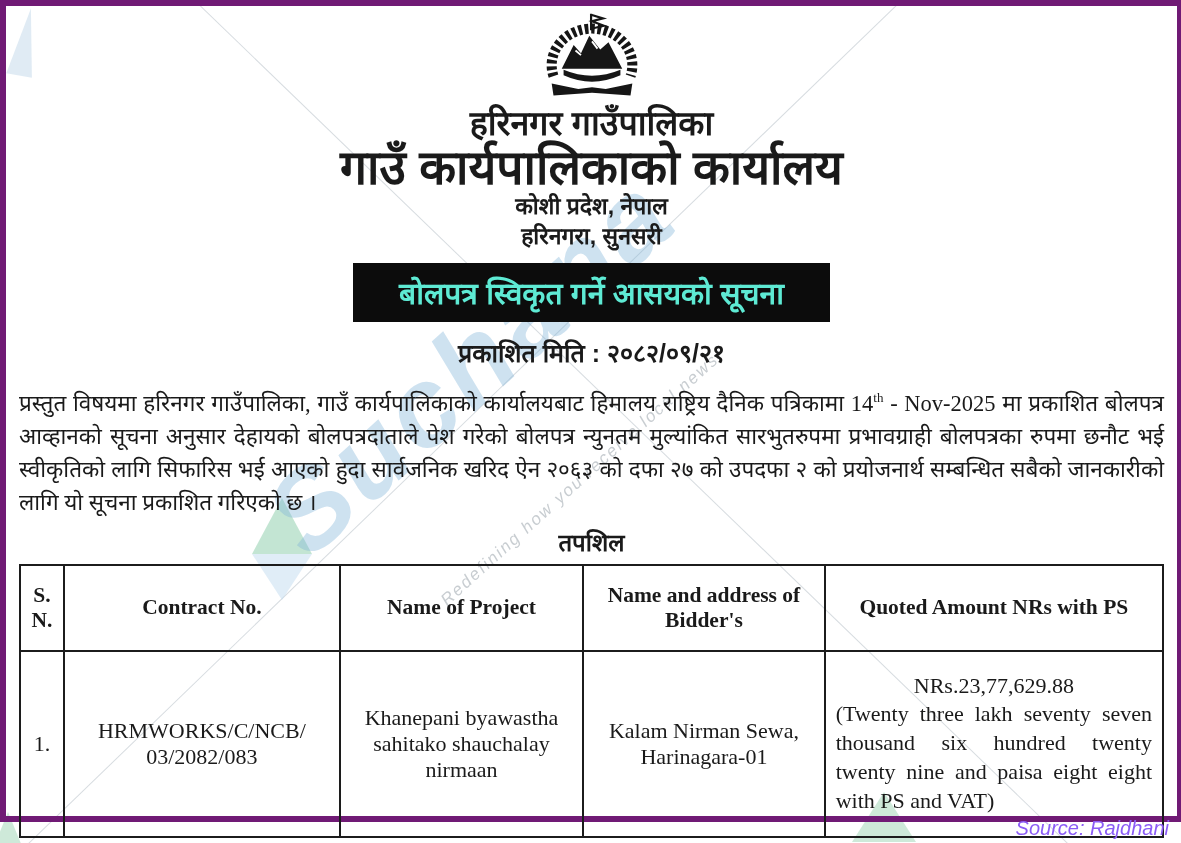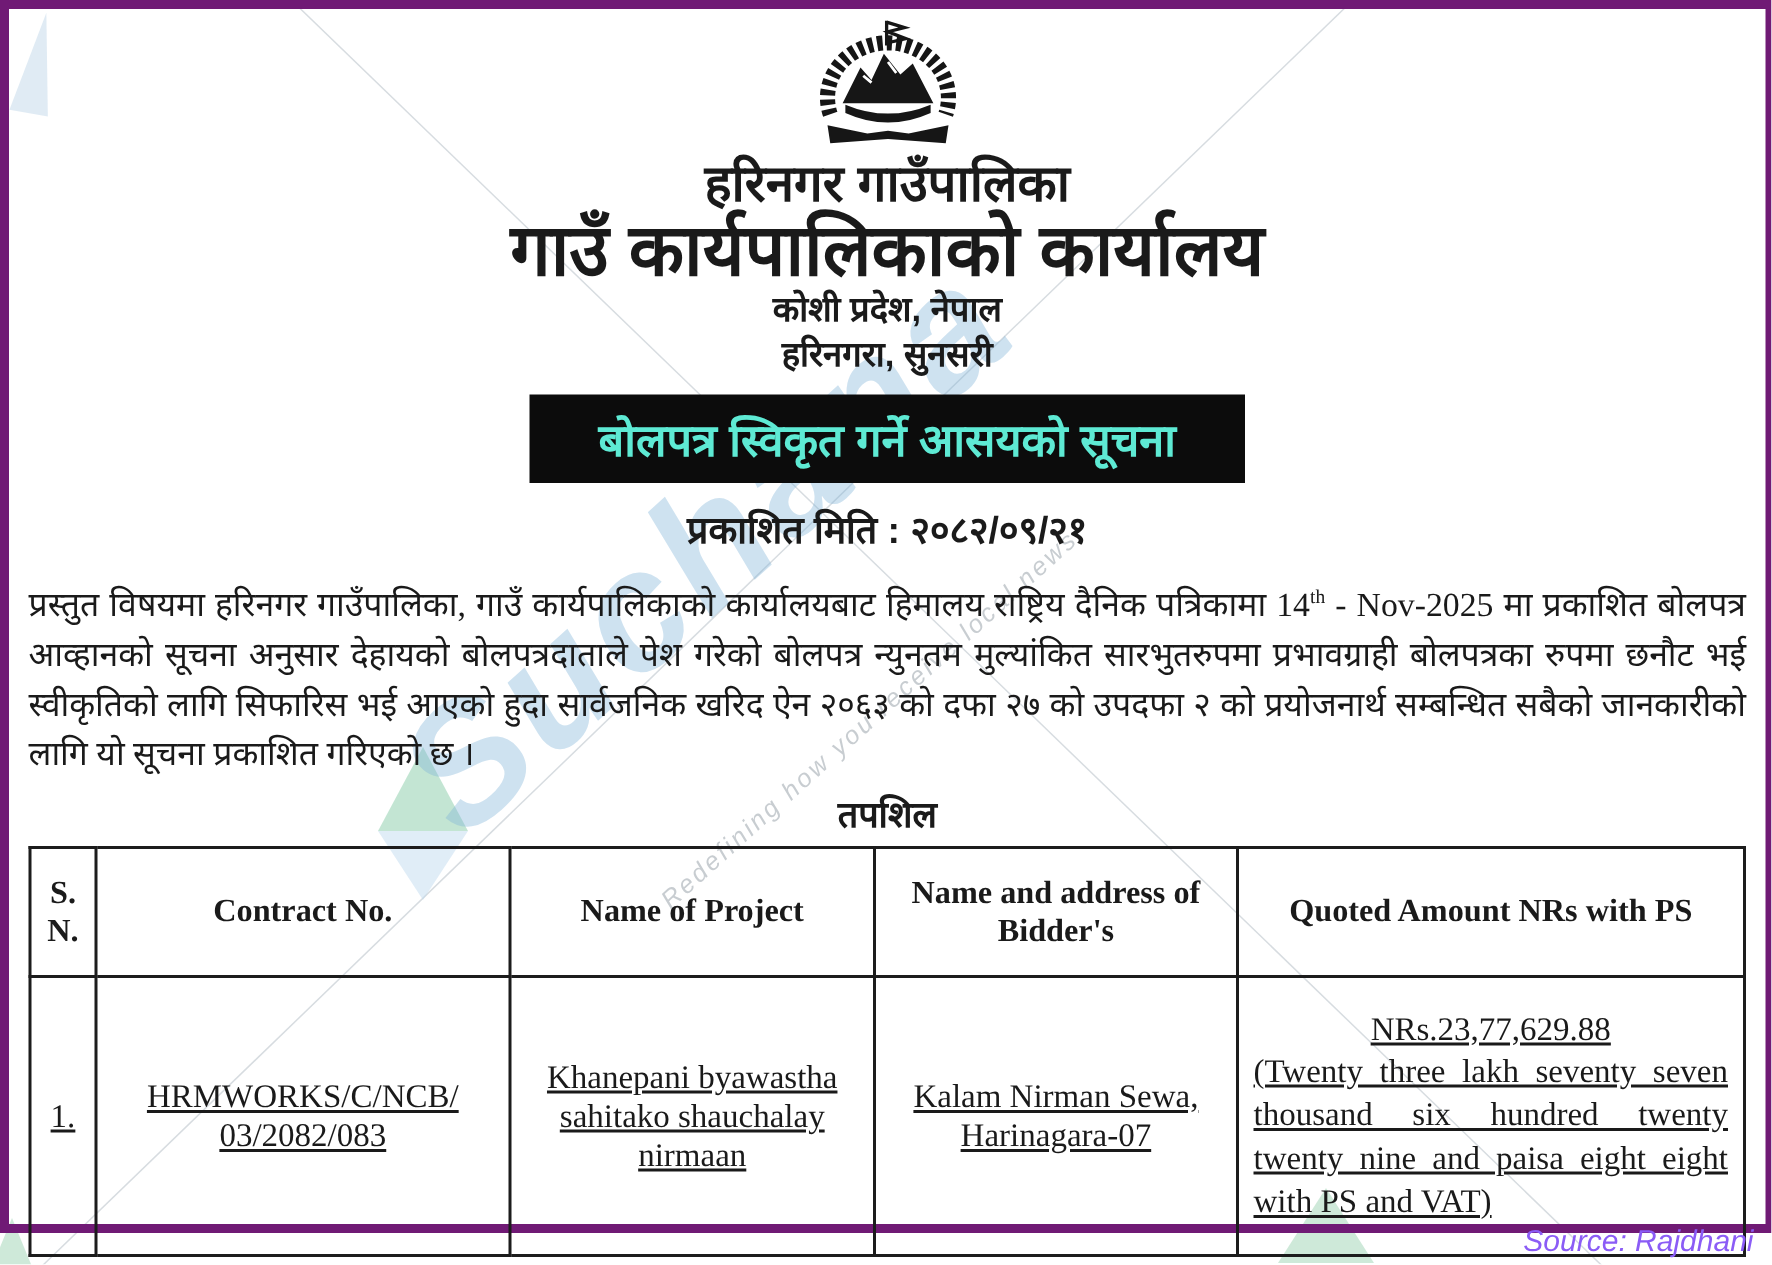--- a/index.html
+++ b/index.html
@@ -62,21 +62,21 @@
   table.notice-table{
     width:1145px;margin:6px auto 0 auto;border-collapse:collapse;
     font-size:22px;
     padding-left:40px;
   }
   .notice-table th,.notice-table td{
     border:2px solid #1c1c1c;text-align:center;vertical-align:middle;padding:4px 10px;
     background:transparent;
   }
   .notice-table th{font-weight:bold;font-size:21.5px;height:76px;}
-  .notice-table td{height:176px;text-decoration:underline;}
+  .notice-table td{height:176px;}
   .amount-cell{text-align:left;padding:6px 14px;}
   .amount-value{text-align:center;display:block;}
   .amount-words{text-align:justify;line-height:29px;display:block;}
   
   .source-caption{
     position:absolute;right:12px;top:817px;z-index:2;
     font-family:"Liberation Sans",sans-serif;font-style:italic;font-size:20px;color:#8b5cf6;
   }
 </style>
 </head>
@@ -146,21 +146,21 @@
       <tbody>
         <tr>
           <td>1.</td>
           <td>
             <div>HRMWORKS/C/NCB/</div>
             <div>03/2082/083</div>
           </td>
           <td>Khanepani byawastha sahitako shauchalay nirmaan</td>
           <td>
             <div>Kalam Nirman Sewa,</div>
-            <div>Harinagara-07</div>
+            <div>Harinagara-01</div>
           </td>
           <td class="amount-cell">
             <span class="amount-value">NRs.23,77,629.88</span>
             <span class="amount-words">(Twenty three lakh seventy seven thousand six hundred twenty twenty nine and paisa eight eight with PS and VAT)</span>
           </td>
         </tr>
       </tbody>
     </table>
 
   </div>

